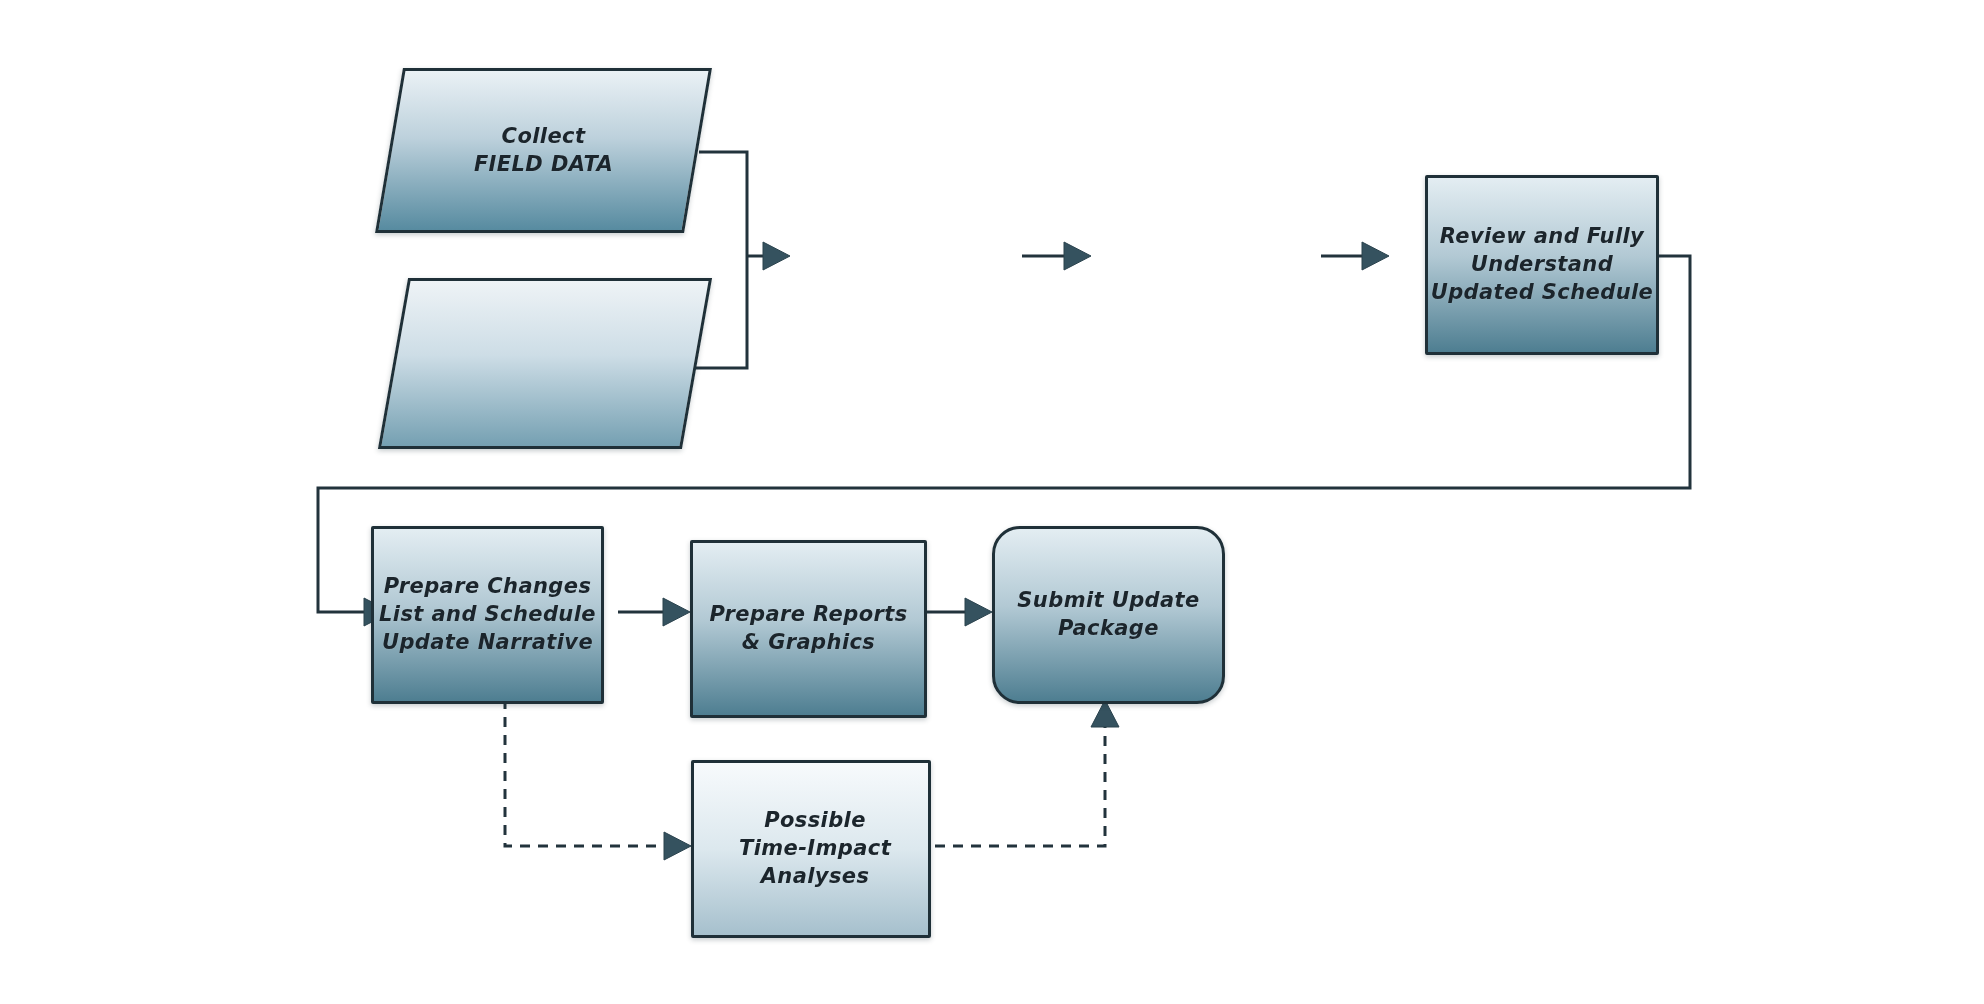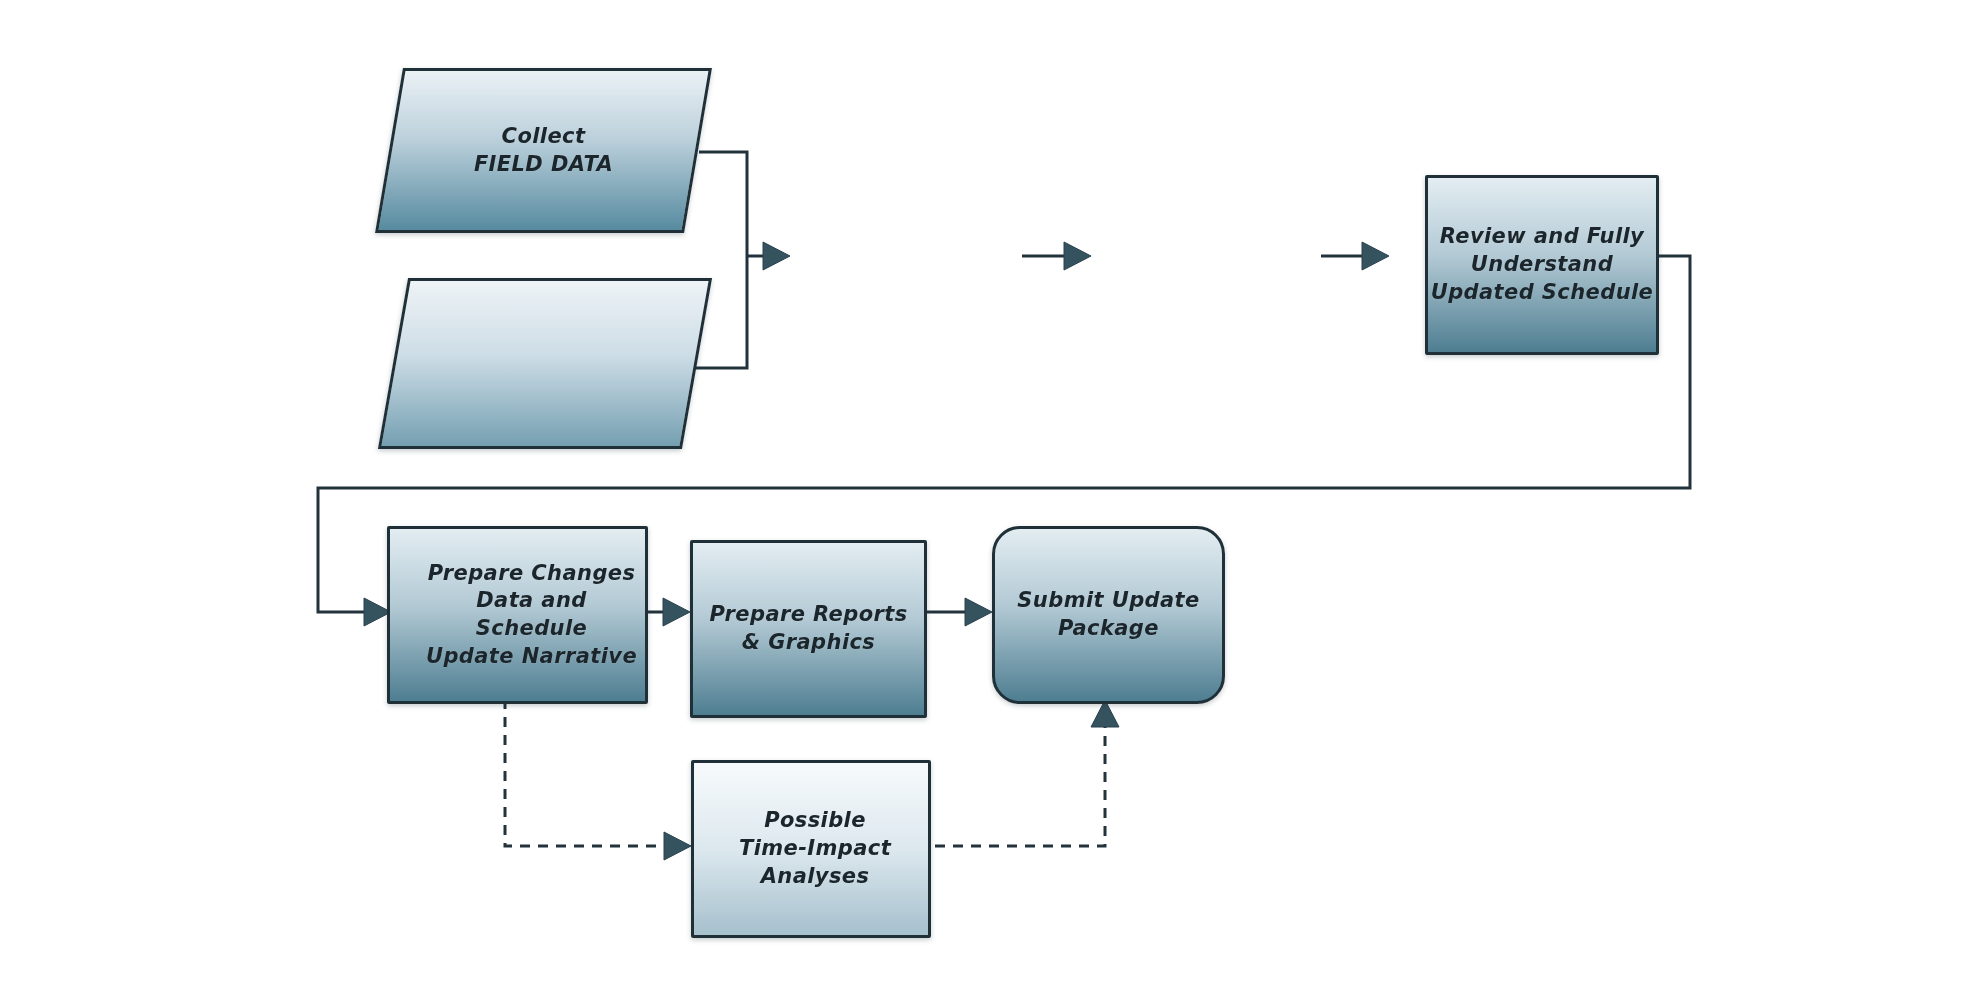--- a/index.html
+++ b/index.html
@@ -120,24 +120,24 @@
 
 
   <div class="node rect-node" style="left:1389px; top:175px; width:228px; height:174px;margin-left:36px;">
     <div class="label">
       <span>Review and Fully</span>
       <span>Understand</span>
       <span>Updated Schedule</span>
     </div>
   </div>
 
-  <div class="node rect-node" style="left:387px; top:526px; width:227px; height:172px;padding-left:28px;">
+  <div class="node rect-node" style="left:371px; top:526px; width:227px; height:172px;">
     <div class="label">
       <span>Prepare Changes</span>
-      <span>Data and Schedule</span>
+      <span>List and Schedule</span>
       <span>Update Narrative</span>
     </div>
   </div>
 
   <div class="node rect-node" style="left:690px; top:526px; width:231px; height:172px;margin-top:14px;">
     <div class="label">
       <span>Prepare Reports</span>
       <span>&amp; Graphics</span>
     </div>
   </div>

